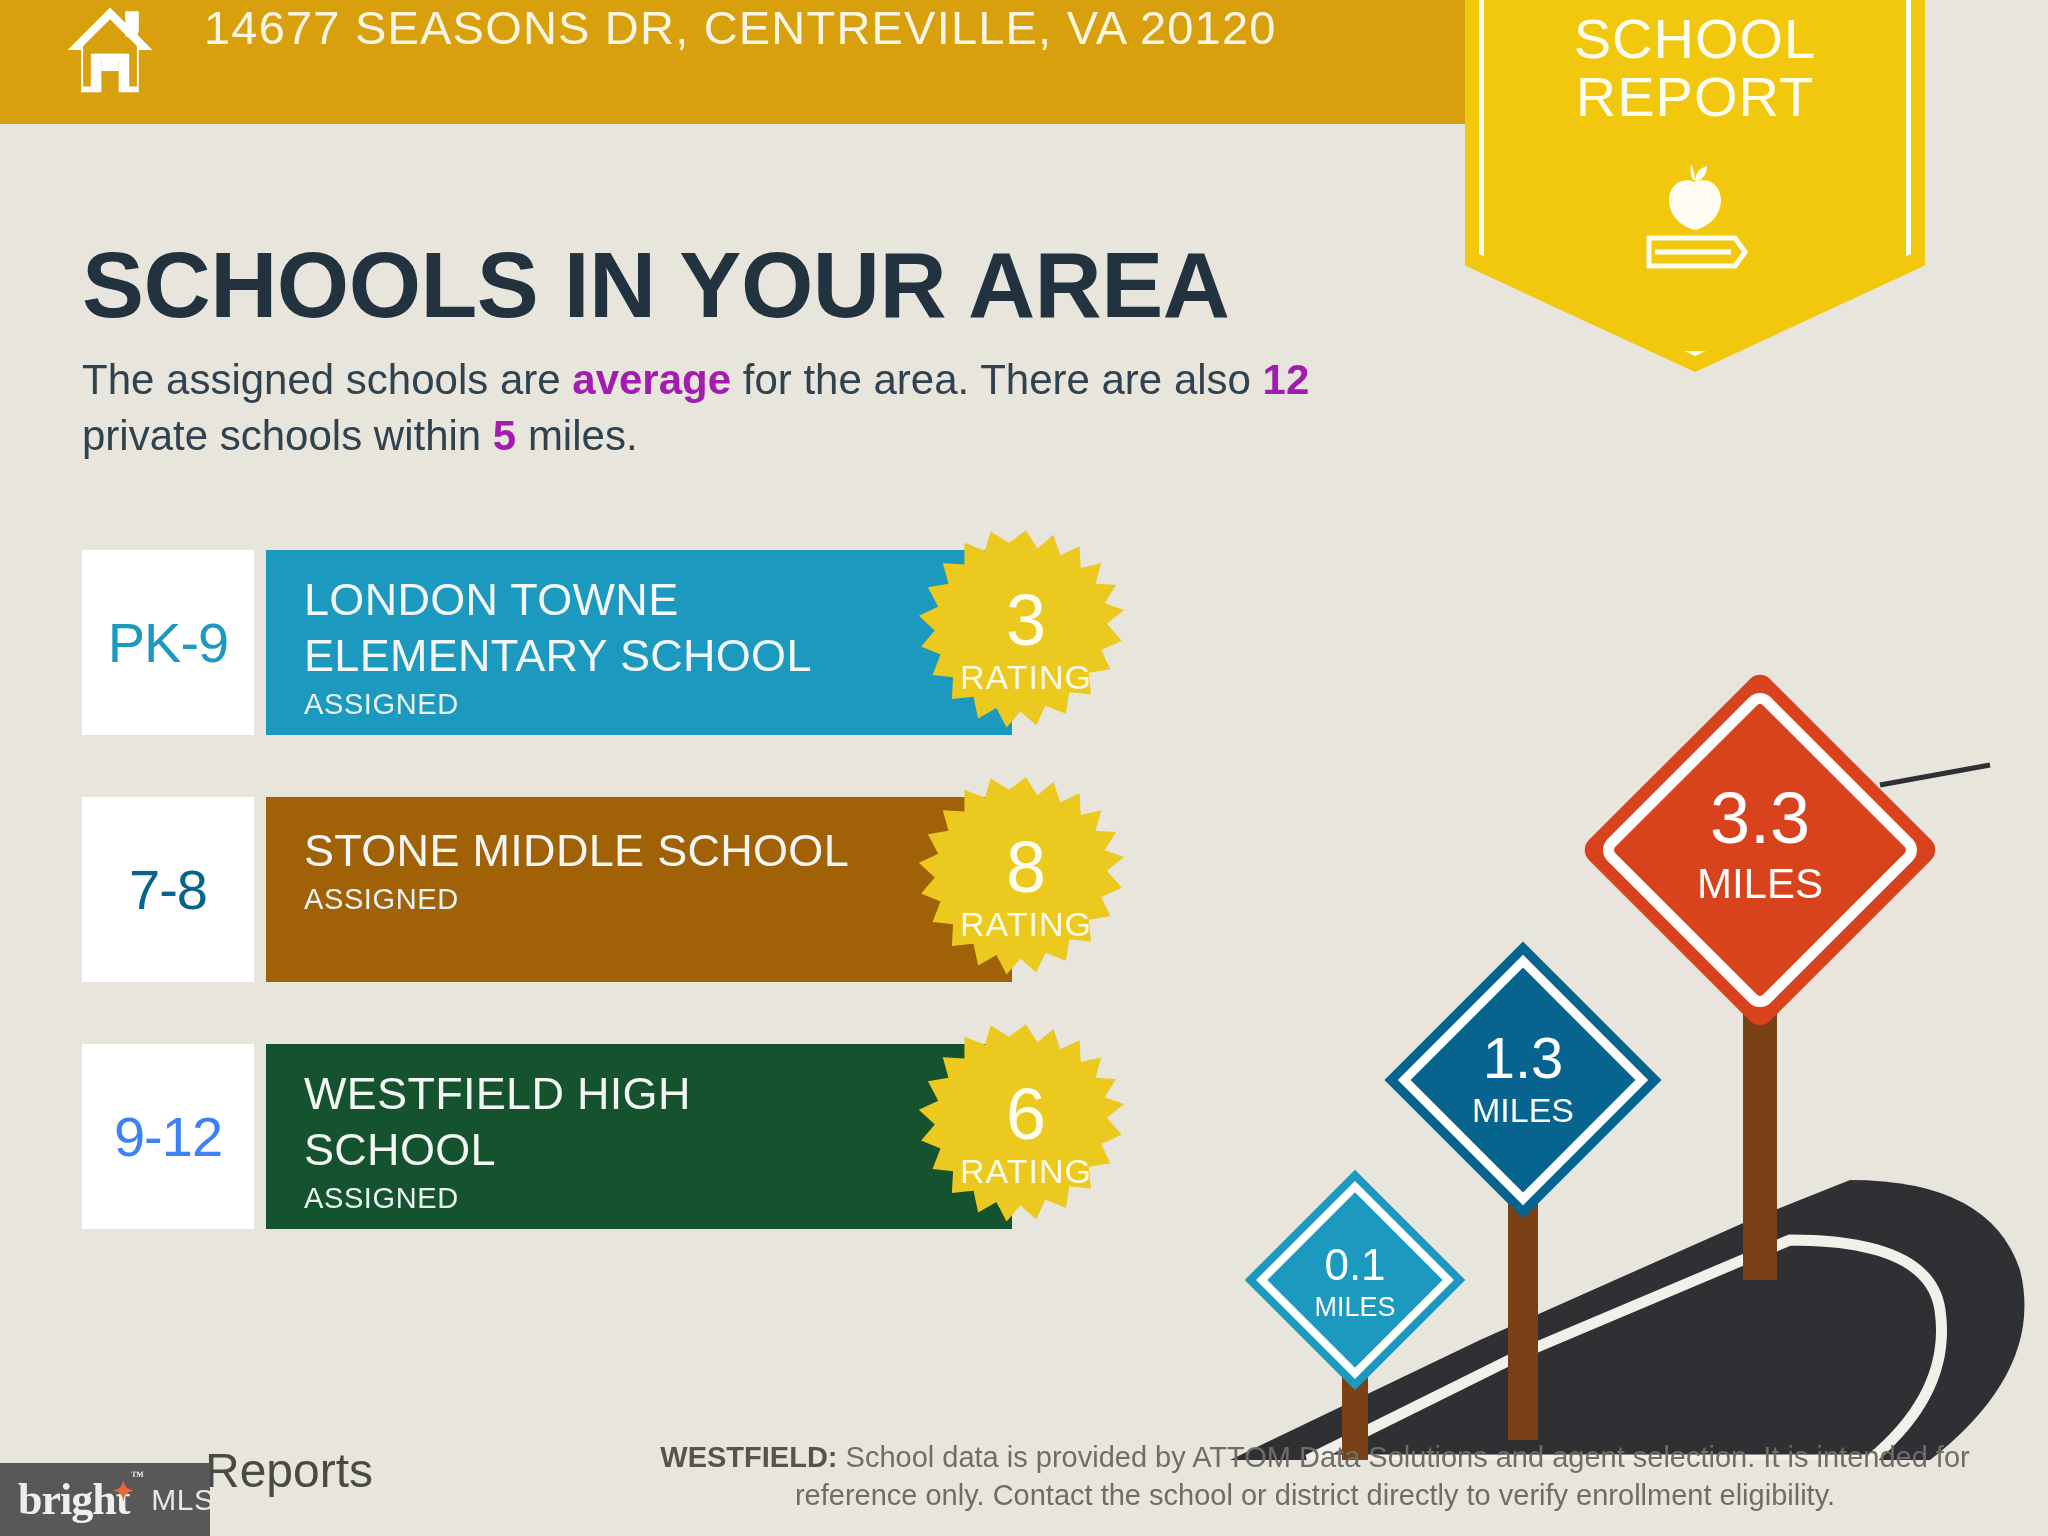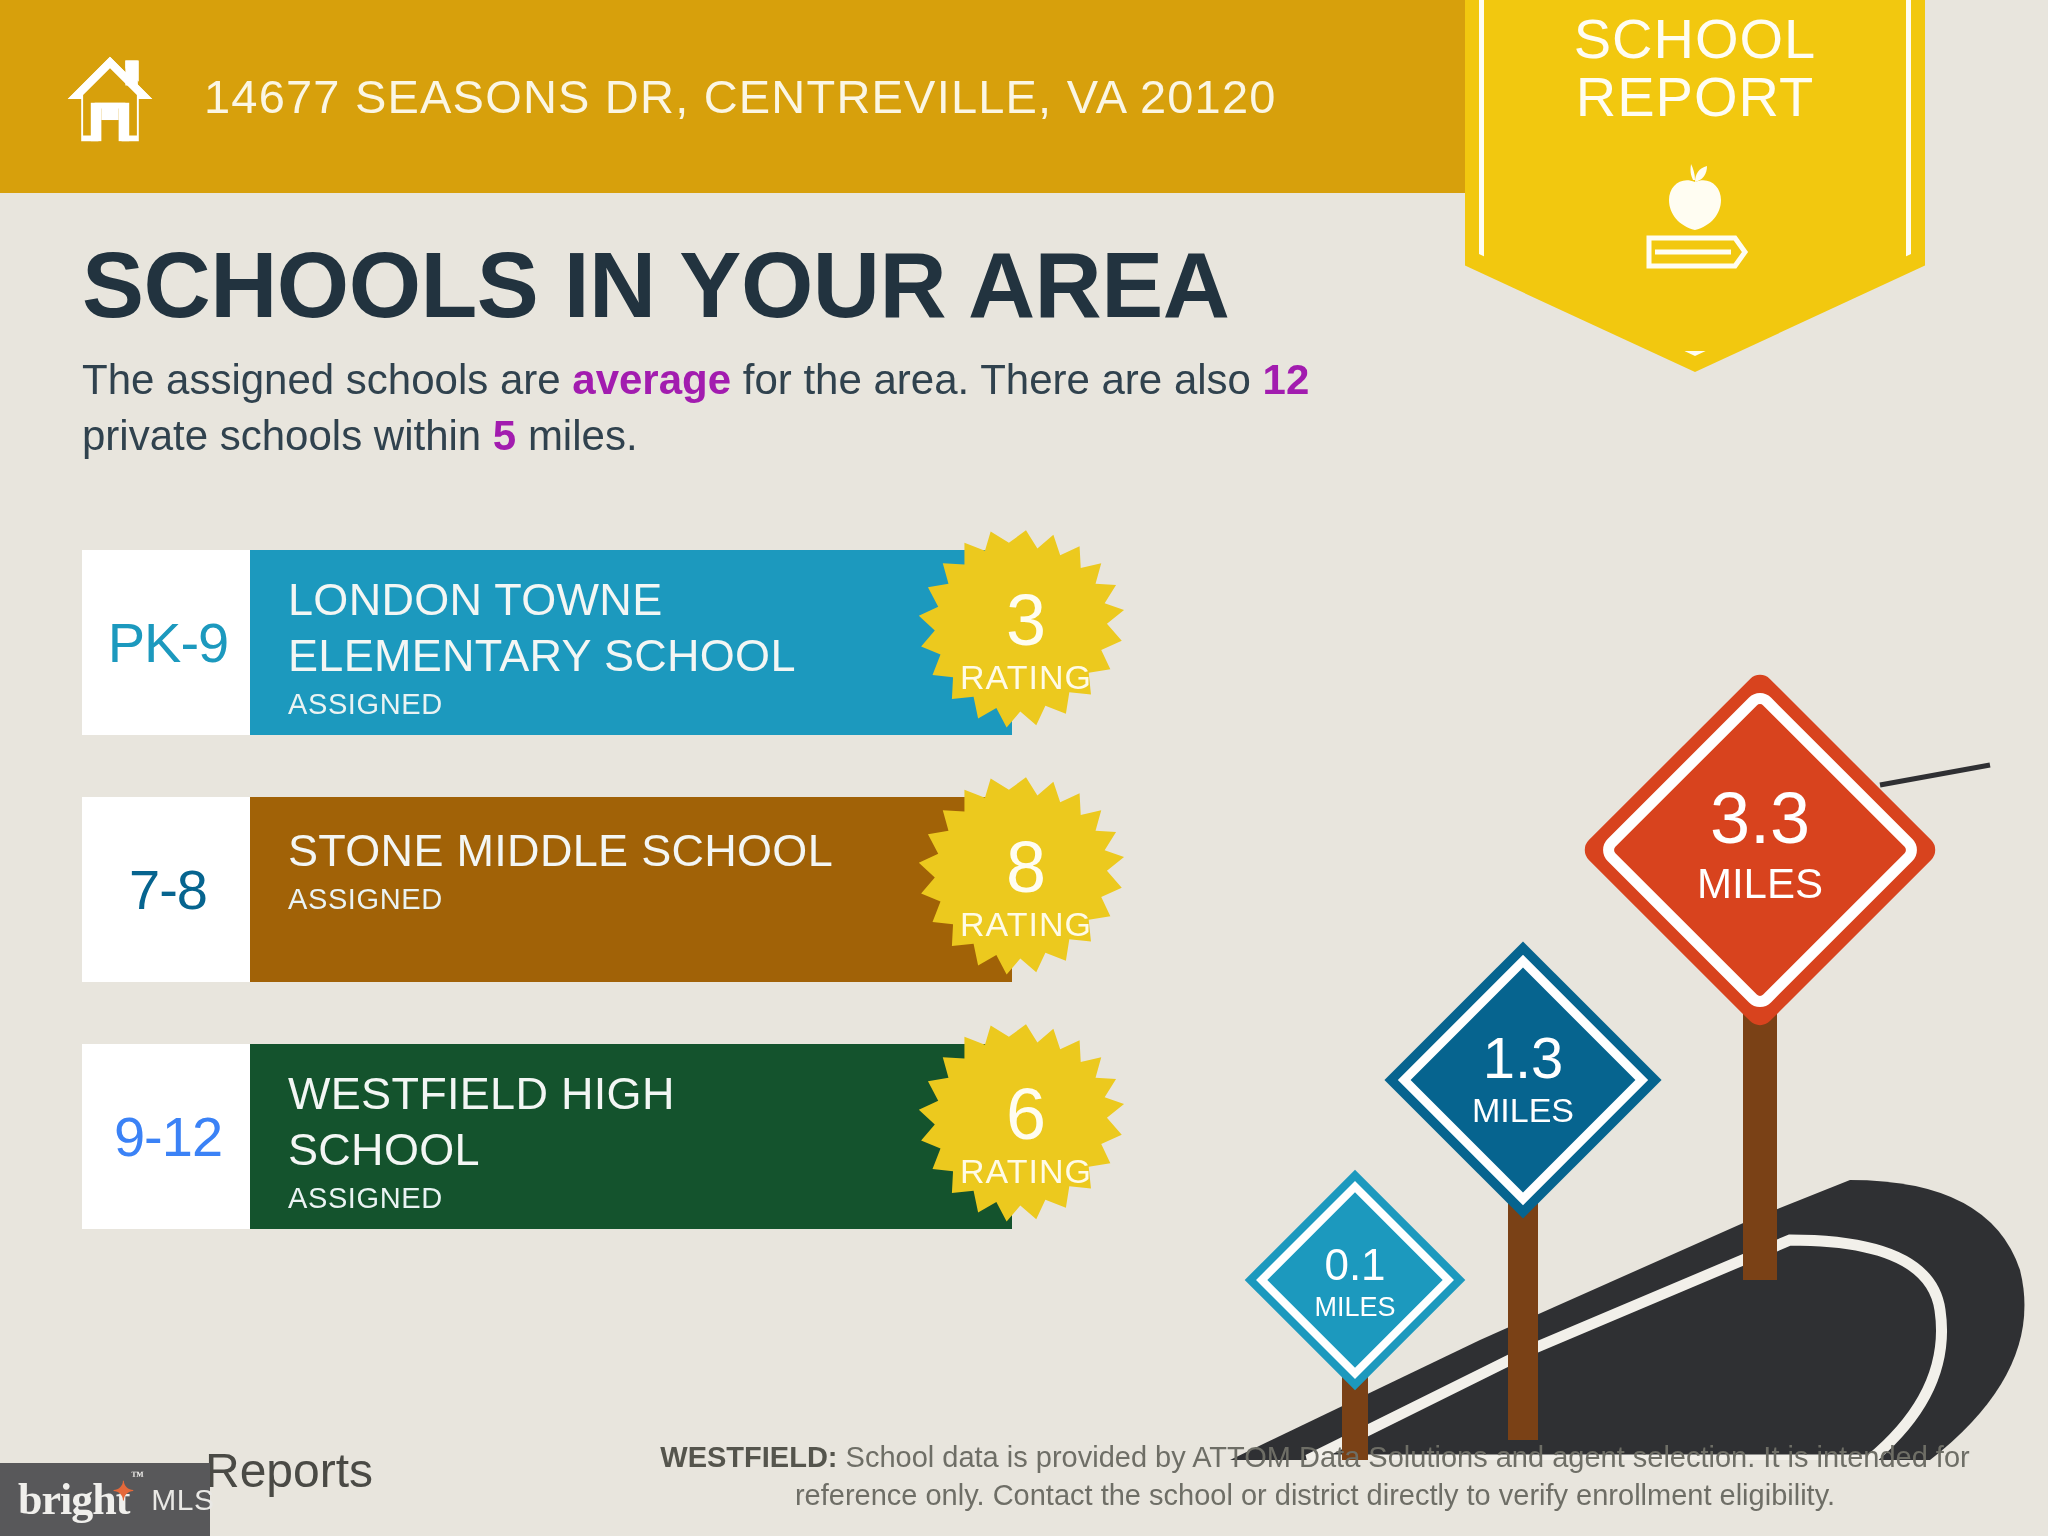--- a/index.html
+++ b/index.html
@@ -5,22 +5,22 @@
   * { margin:0; padding:0; box-sizing:border-box; }
   html,body { width:2048px; height:1536px; overflow:hidden; }
   body {
     background:#E8E5DD;
     font-family:"Liberation Sans", sans-serif;
     position:relative;
   }
 
   
   .header {
-    position:absolute; left:0; top:0; width:1498px; height:193px;
-    background:#D7A00C; display:flex; align-items:center;
+    position:absolute; left:0; top:0; width:1498px; height:124px;
+    background:#D7A00C; display:flex; 
   }
   .house-icon { margin-left:62px; width:96px; height:96px; flex:none; }
   .header-address {
     margin-left:46px; color:#FBF6E4; font-size:47px; letter-spacing:1.2px;
     font-weight:400; white-space:nowrap;
   }
 
   
   .badge-wrap {
     position:absolute; left:1465px; top:-8px; width:460px; height:380px;
@@ -58,21 +58,21 @@
 
   
   .rows { position:absolute; left:82px; top:550px; width:1060px; }
   .row { position:relative; height:185px; margin-bottom:62px; }
   .grade-box {
     position:absolute; left:0; top:0; width:172px; height:185px;
     background:#FFFFFF; display:flex; align-items:center; justify-content:center;
   }
   .grade-text { font-size:56px; font-weight:400; letter-spacing:-1px; }
   .bar {
-    position:absolute; left:168px; top:0; right:130px; height:185px;
+    position:absolute; left:184px; top:0; right:130px; height:185px;
     padding:12px 0 0 38px;
   }
   .school-name {
     color:#F3F6F4; font-size:45px; line-height:56px; font-weight:400;
     letter-spacing:0.3px;
   }
   .assigned {
     color:#EAF3F3; font-size:29px; letter-spacing:0.6px; margin-top:4px;
   }
   .starburst {

